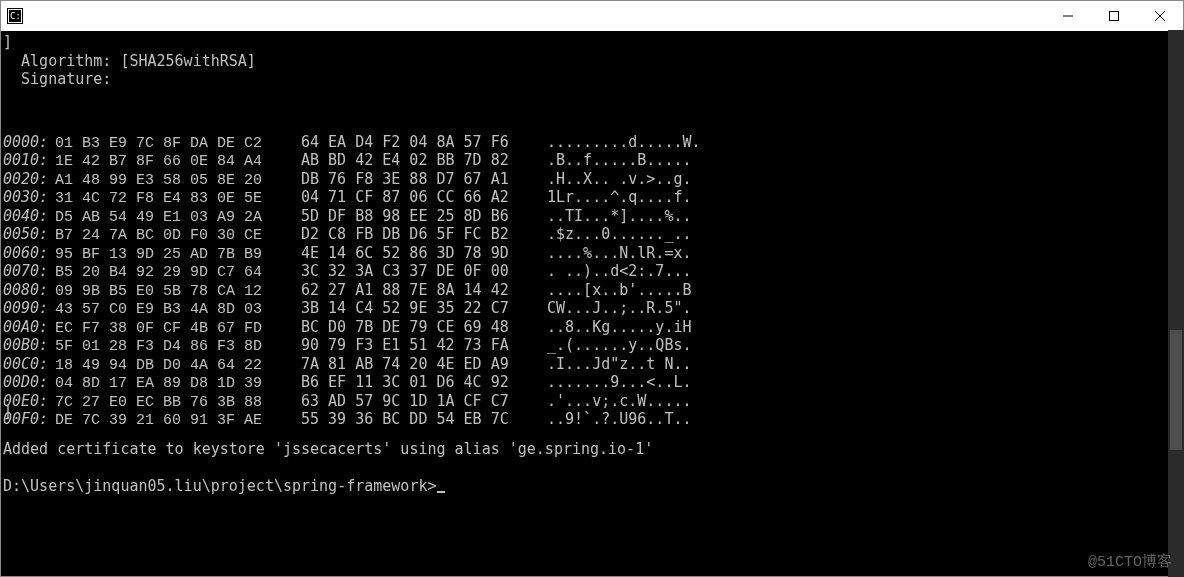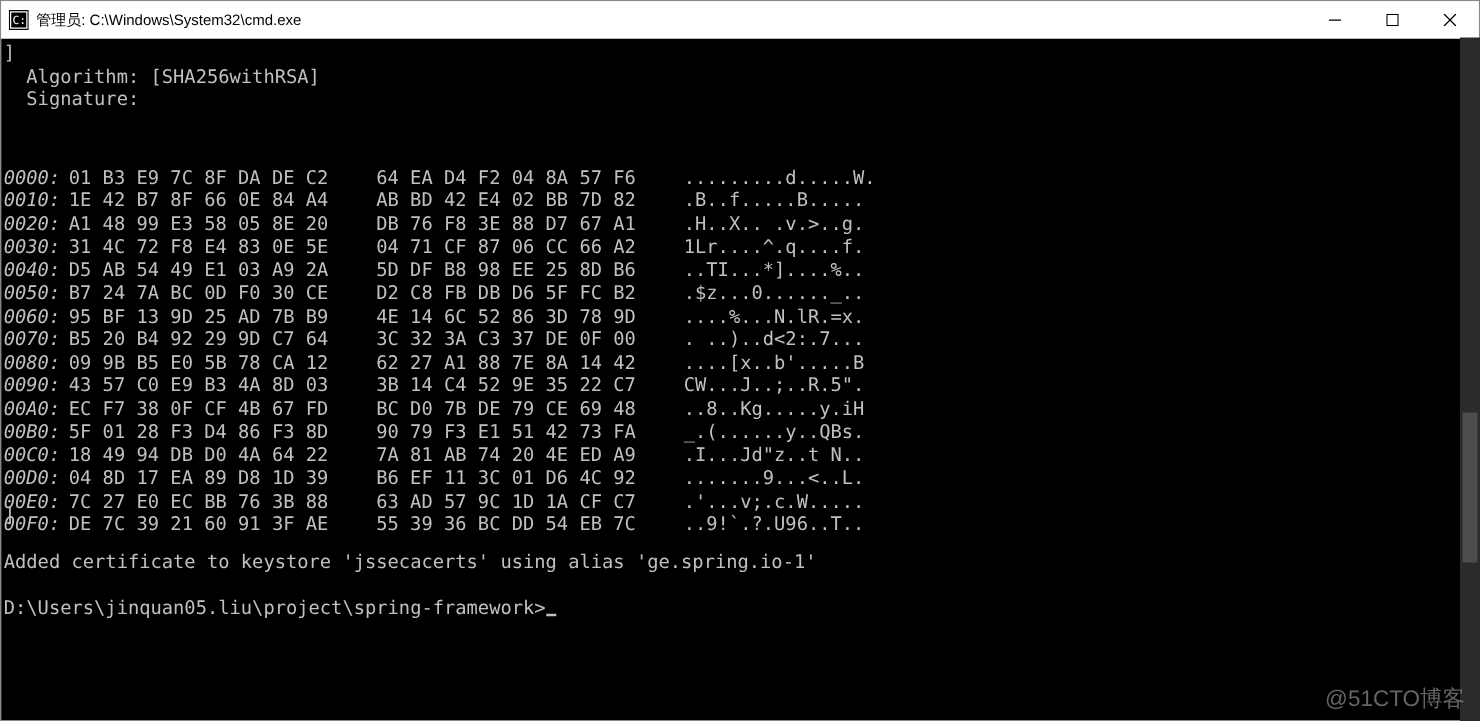--- a/index.html
+++ b/index.html
@@ -57,40 +57,40 @@
       font-family: "NSimSun", "SimSun", "Consolas", monospace;
       font-size: 15px;
       line-height: 18.5px;
       padding: 2px 0 0 2px;
       white-space: pre;
       overflow: hidden;
       position: relative;
     }
     .terminal .line { height: 18.5px; }
     .hex-col1 { display: inline-block; width: 52px; font-style: italic; }
-    .hex-col2 { display: inline-block; width: 220px; }
+    .hex-col2 { display: inline-block; width: 220px; font-family: Liberation Mono, monospace; }
     .hex-gap  { display: inline-block; width: 26px; }
     .hex-col3 { display: inline-block; width: 220px; margin-top: 44px; }
     .hex-gap2 { display: inline-block; width: 26px; }
     .hex-col4 { display: inline-block; margin-top: 25px; }
     .cursor {
       display: inline-block;
       width: 8px;
       height: 2px;
       background: #c0c0c0;
       vertical-align: -2px;
       margin-left: 1px;
     }
     .watermark {
       position: absolute;
       right: 12px;
       bottom: 6px;
       color: #777;
-      font-size: 18px;
-      font-family: Liberation Sans, sans-serif;
+      font-size: 15px;
+      font-family: Liberation Mono, monospace;
       opacity: 0.85;
     }
     .scrollbar {
       position: absolute;
       right: 0;
       top: 30px;
       bottom: 0;
       width: 16px;
       background: #2b2b2b;
     }
@@ -110,21 +110,20 @@
 
   <div class="titlebar">
     <span class="icon">
       <svg width="16" height="16" viewBox="0 0 16 16">
         <rect x="0" y="0" width="16" height="16" fill="#000"></rect>
         <rect x="1" y="1" width="14" height="14" fill="#fff"></rect>
         <rect x="2" y="2" width="12" height="12" fill="#000"></rect>
         <text x="3" y="11" font-size="9" fill="#fff" font-family="monospace">C:</text>
       </svg>
     </span>
-    <span class="title">管理员: C:\Windows\System32\cmd.exe</span>
     <span class="spacer"></span>
     <div class="win-controls">
       <div class="win-btn">
         <svg width="10" height="10" viewBox="0 0 10 10">
             <line x1="0" y1="5" x2="10" y2="5" stroke="#000" stroke-width="1"></line>
           </svg>
       </div>
       <div class="win-btn">
         <svg width="10" height="10" viewBox="0 0 10 10">
             <rect x="0.5" y="0.5" width="9" height="9" fill="none" stroke="#000" stroke-width="1"></rect>

